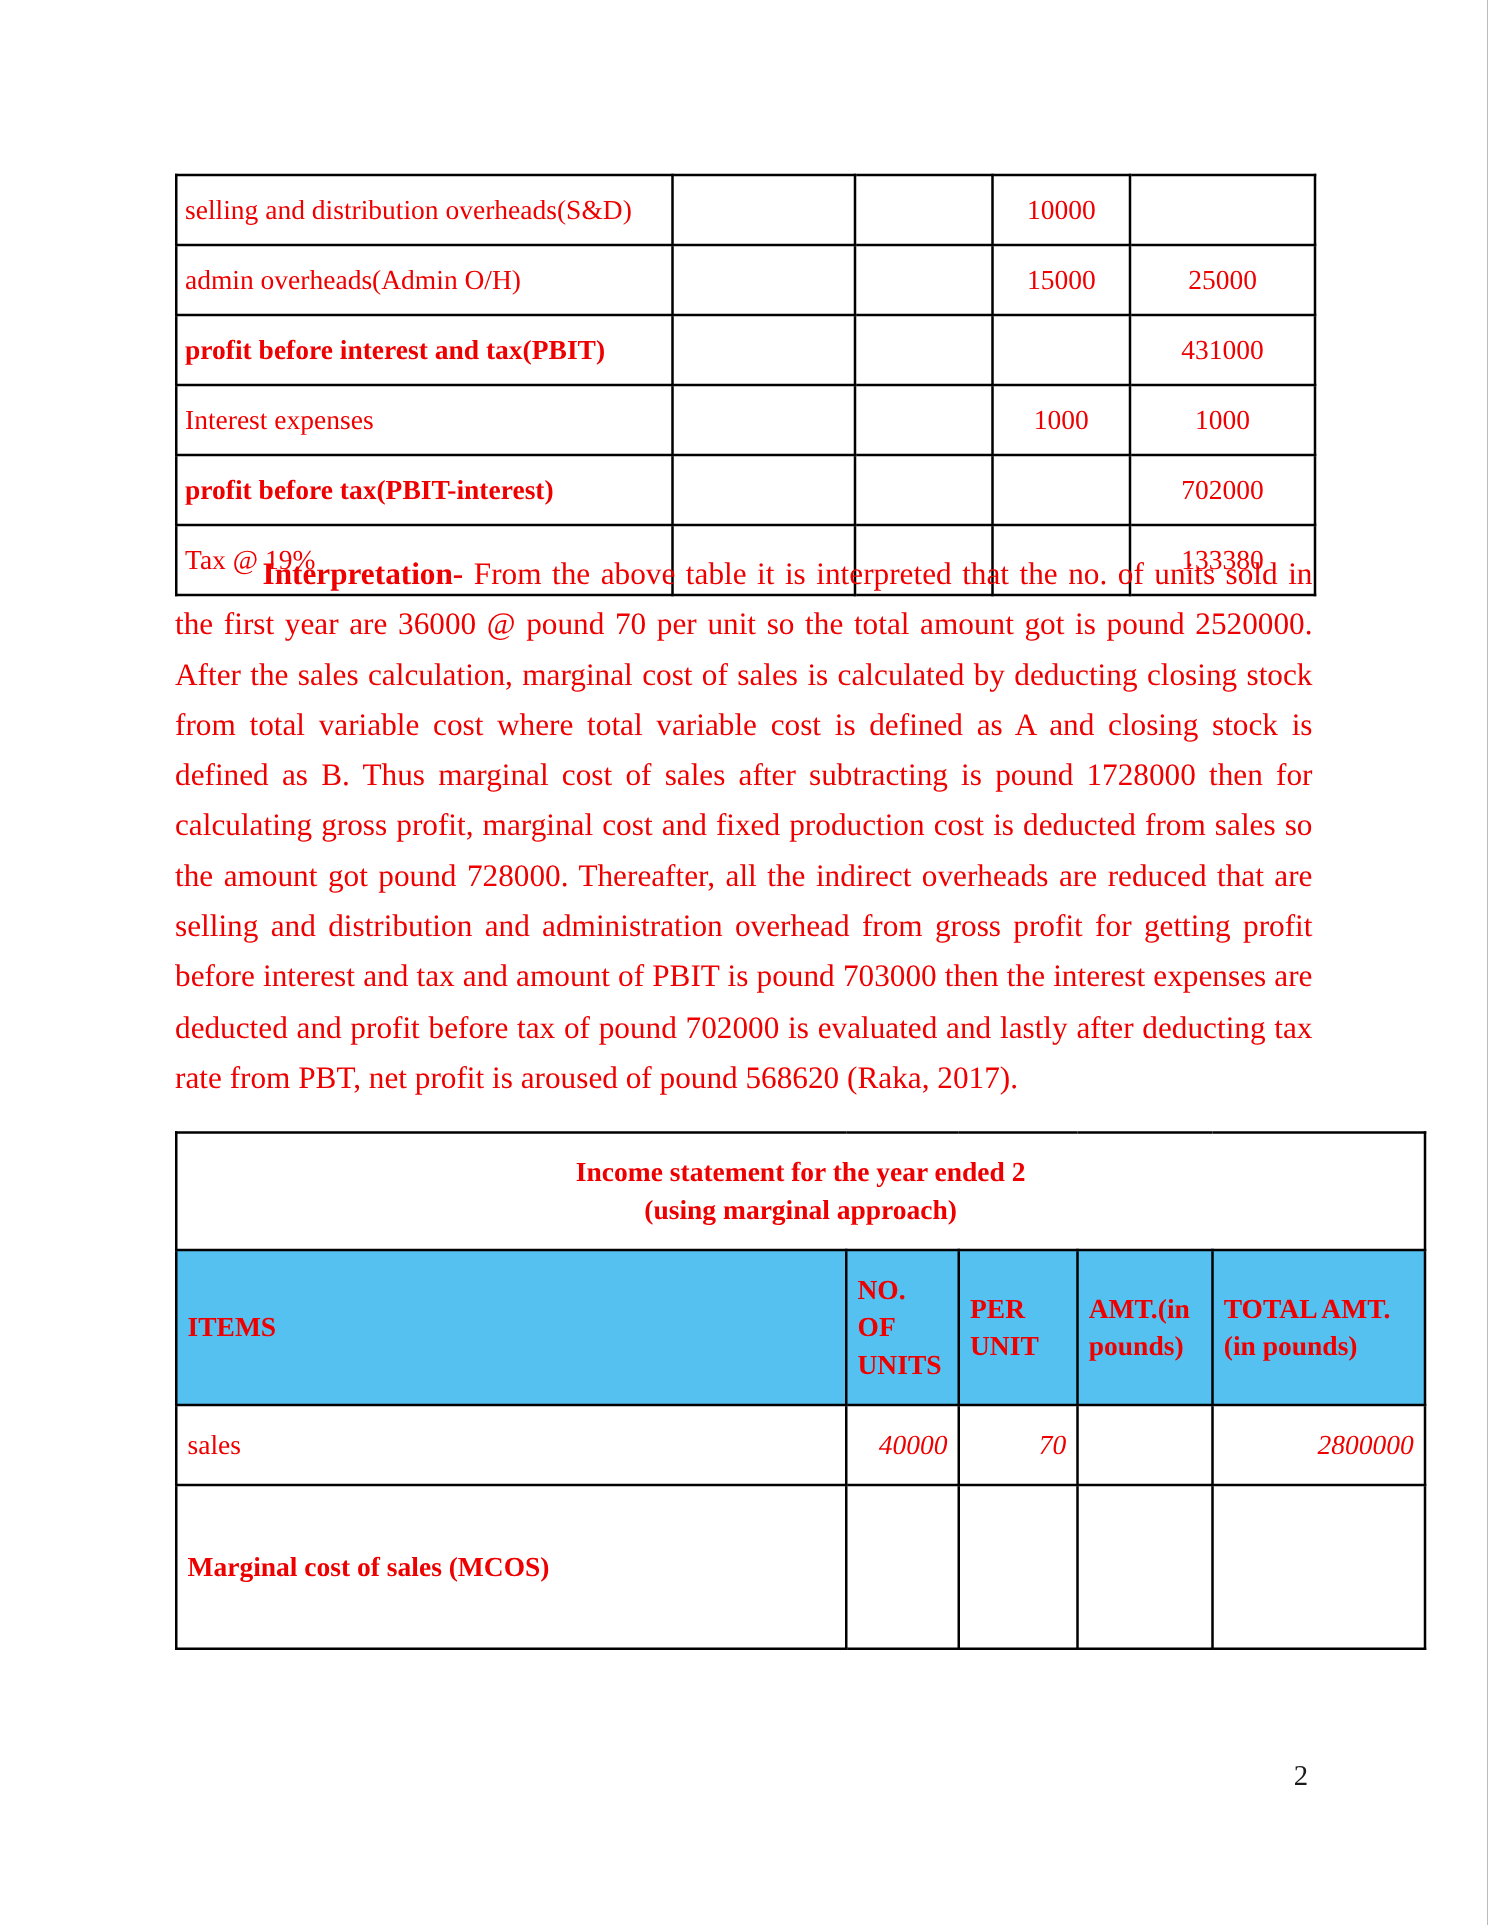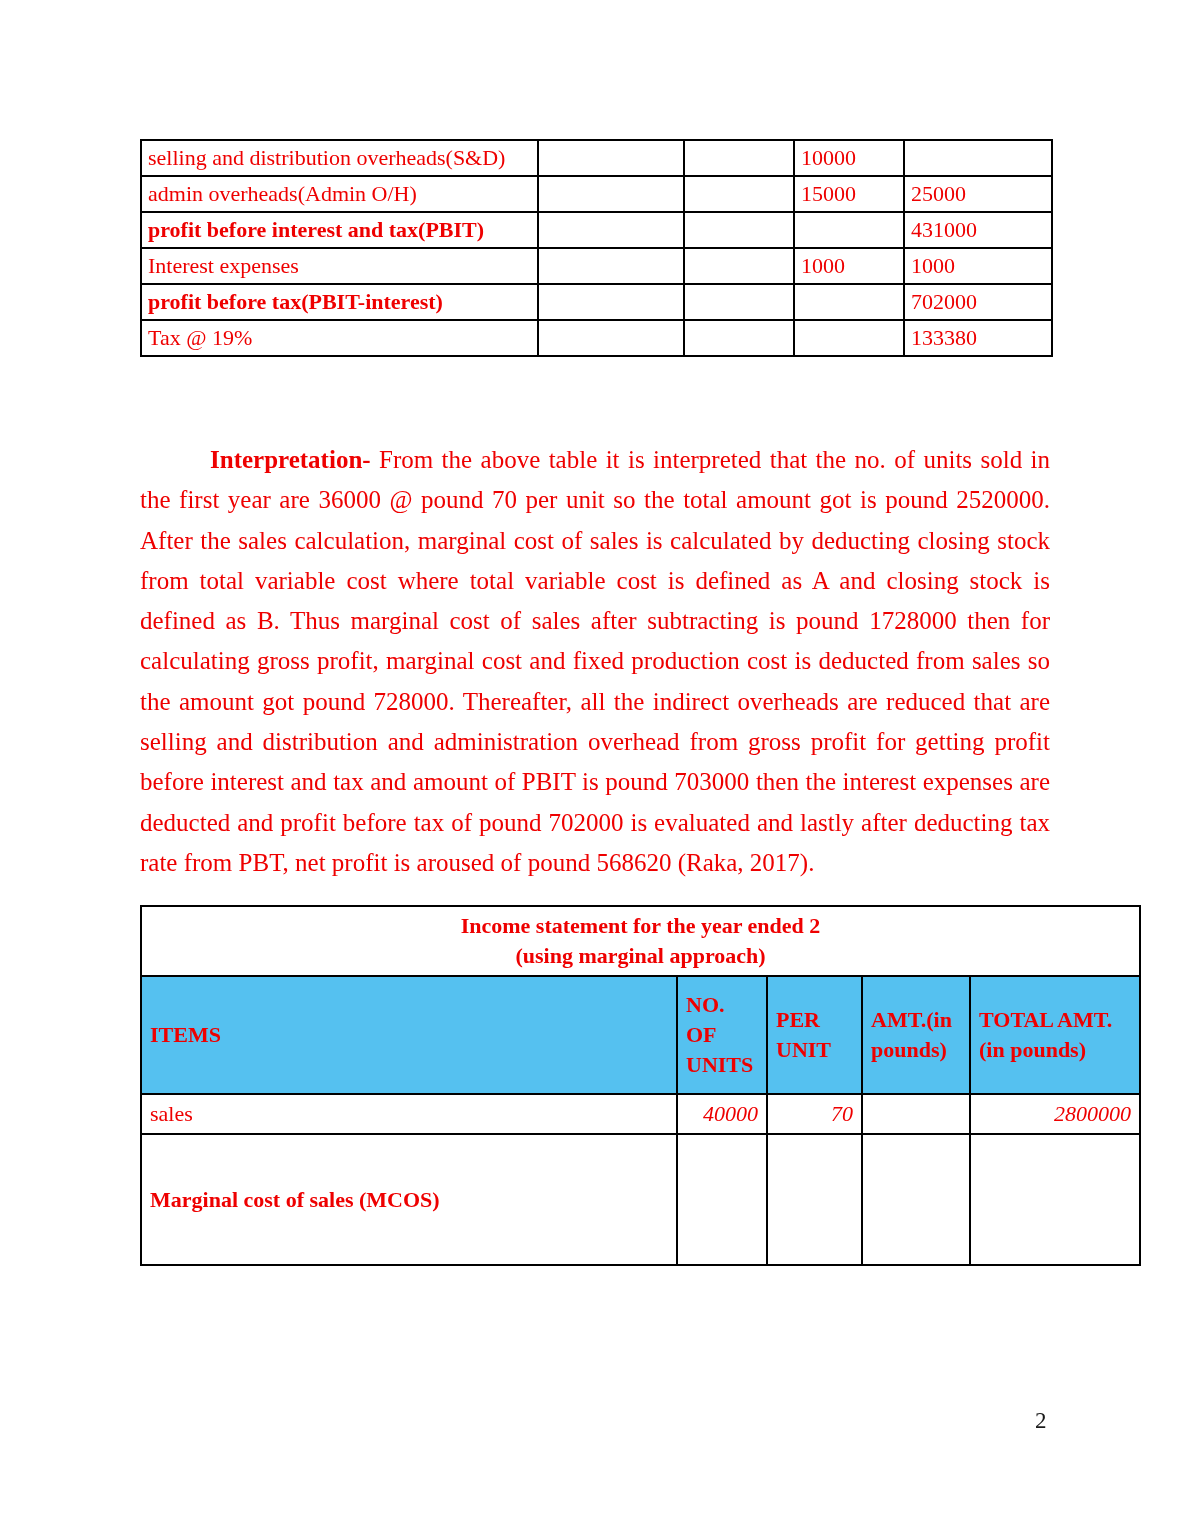--- a/index.html
+++ b/index.html
@@ -17,27 +17,27 @@
   table { border-collapse:collapse; }
   .t1 {
     position:absolute; left:140px; top:139px;
     width:911px;
     color:var(--text-red, #ee0000);
     font-size:22px;
     table-layout:fixed;
   }
   .t1 td {
     border:2px solid var(--border-black, #000);
-    height:36px;
+    height:56px;
     padding:2px 6px;
     vertical-align:middle;
     overflow:hidden;
     white-space:nowrap;
   }
-  .t1 .num { text-align:left; }
+  .t1 .num { text-align:center; }
   .t1 .bold { font-weight:bold; }
   .t1 tr.hl td { background:var(--highlight-pink, #fa9a9a); }
 
   
   .interp {
     position:absolute; left:140px; top:440px;
     width:910px;
     color:var(--text-red, #ee0000);
     font-size:25px;
     line-height:40.3px;
@@ -49,21 +49,21 @@
   
   .t2 {
     position:absolute; left:140px; top:905px;
     width:999px;
     color:var(--text-red, #ee0000);
     font-size:22px;
     table-layout:fixed;
   }
   .t2 td {
     border:2px solid var(--border-black, #000);
-    padding:4px 8px;
+    padding:16px 8px;
     vertical-align:middle;
     line-height:30px;
   }
   .t2 .title {
     height:62px;
     text-align:center;
     font-weight:bold;
   }
   .t2 tr.head td {
     background:var(--header-blue, #55c1f0);

